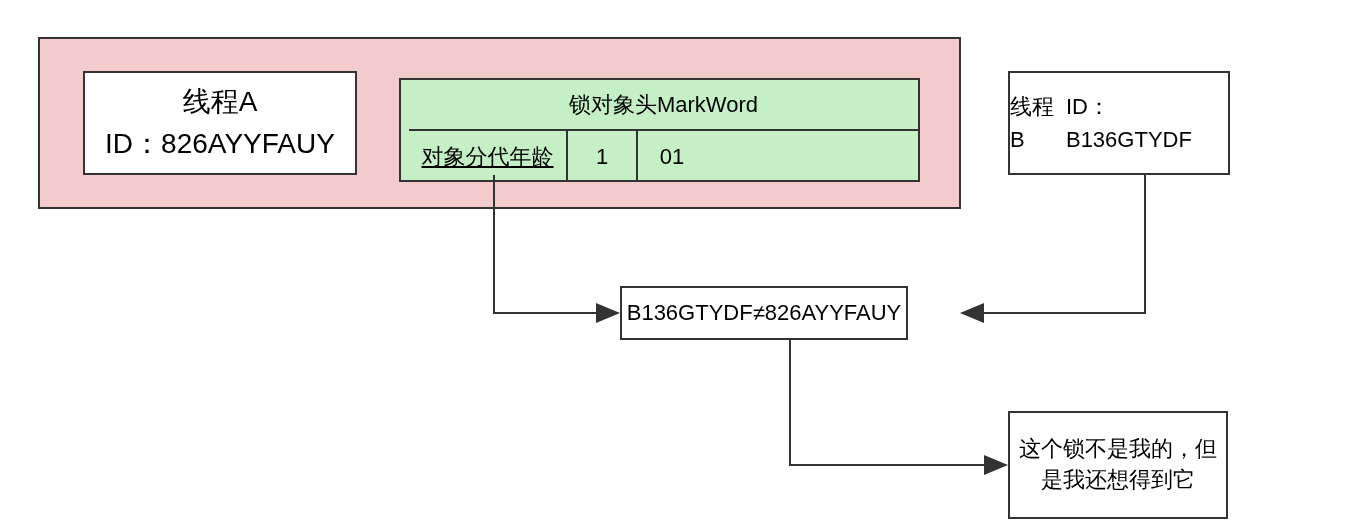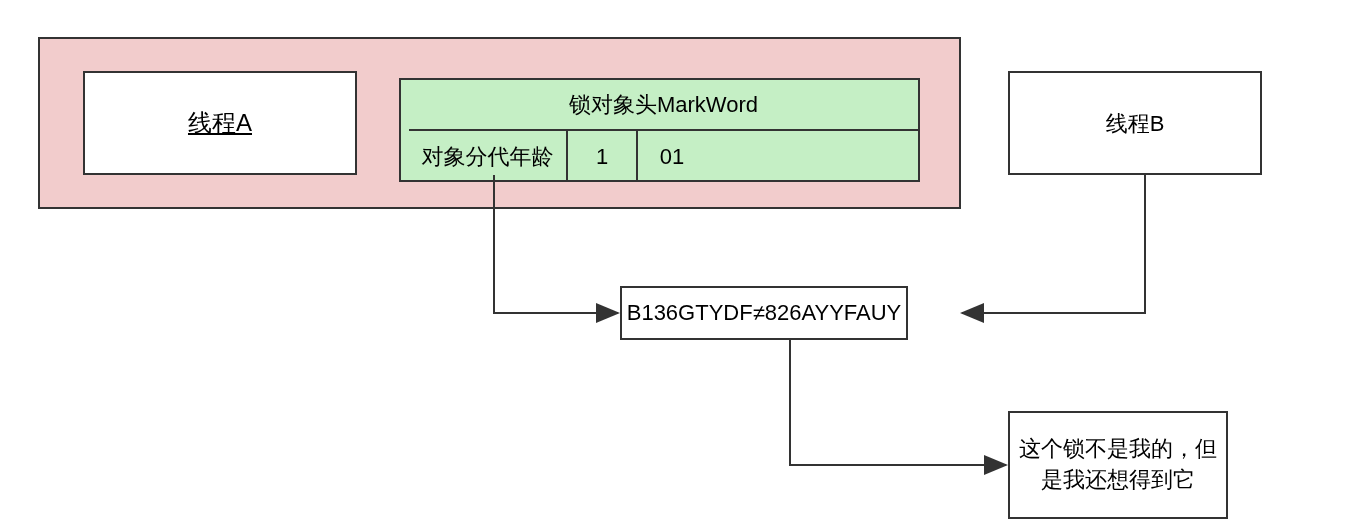--- a/index.html
+++ b/index.html
@@ -28,23 +28,22 @@
     left: 83px;
     top: 71px;
     width: 274px;
     height: 104px;
     background: #fff;
     border: 2px solid #333;
     display: flex;
     flex-direction: column;
     justify-content: center;
     align-items: center;
-    font-size: 24px;
+    font-size: 28px;
     line-height: 1.5;
-    text-decoration: underline;
   }
   .markword-box {
     position: absolute;
     left: 399px;
     top: 78px;
     width: 521px;
     height: 104px;
     border: 2px solid #333;
     background: #c5efc5;
     font-size: 22px;
@@ -62,28 +61,28 @@
     display: flex;
   }
   .mw-cell {
     border-right: 2px solid #333;
     display: flex;
     align-items: center;
     justify-content: center;
   }
   .mw-cell:last-child { border-right: none; border-radius: 17px; }
   .mw-id { width: 190px; }
-  .mw-age { width: 159px; }
+  .mw-age { width: 159px; text-decoration: underline; }
   .mw-flag { width: 70px; }
   .mw-tag { width: 68px; }
   .thread-b-box {
     position: absolute;
     left: 1008px;
     top: 71px;
-    width: 254px;
+    width: 222px;
     height: 104px;
     background: #fff;
     border: 2px solid #333;
     display: flex;
     flex-direction: row;
     justify-content: center;
     align-items: center;
     font-size: 22px;
     line-height: 1.5;
   }
@@ -126,33 +125,35 @@
 </style>
 </head>
 <body>
 
 <div class="canvas">
 
   <div class="pink-container"></div>
 
   <div class="thread-a-box">
     <div>线程A</div>
+    <div>ID：826AYYFAUY</div>
   </div>
 
   <div class="markword-box">
     <div class="markword-header">锁对象头MarkWord</div>
     <div class="markword-row">
       <div class="mw-cell mw-age">对象分代年龄</div>
       <div class="mw-cell mw-flag">1</div>
       <div class="mw-cell mw-tag">01</div>
     </div>
   </div>
 
   <div class="thread-b-box">
     <div>线程B</div>
+    <div>ID：B136GTYDF</div>
   </div>
 
   <div class="compare-box">
     <span>B136GTYDF≠826AYYFAUY</span>
   </div>
 
   <div class="result-box">
     <span>这个锁不是我的，但是我还想得到它</span>
   </div>
 

